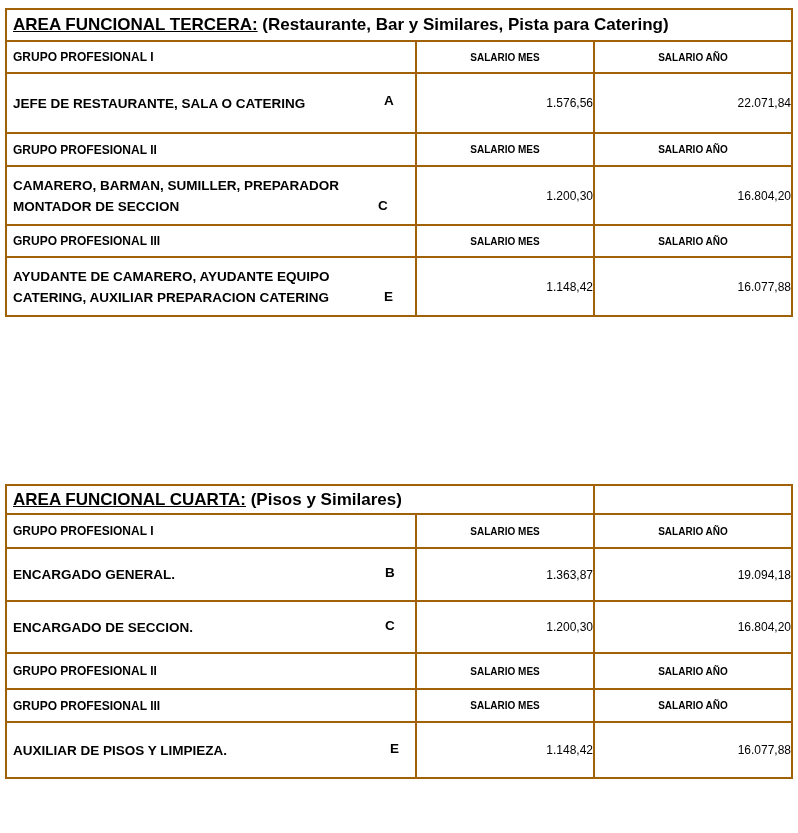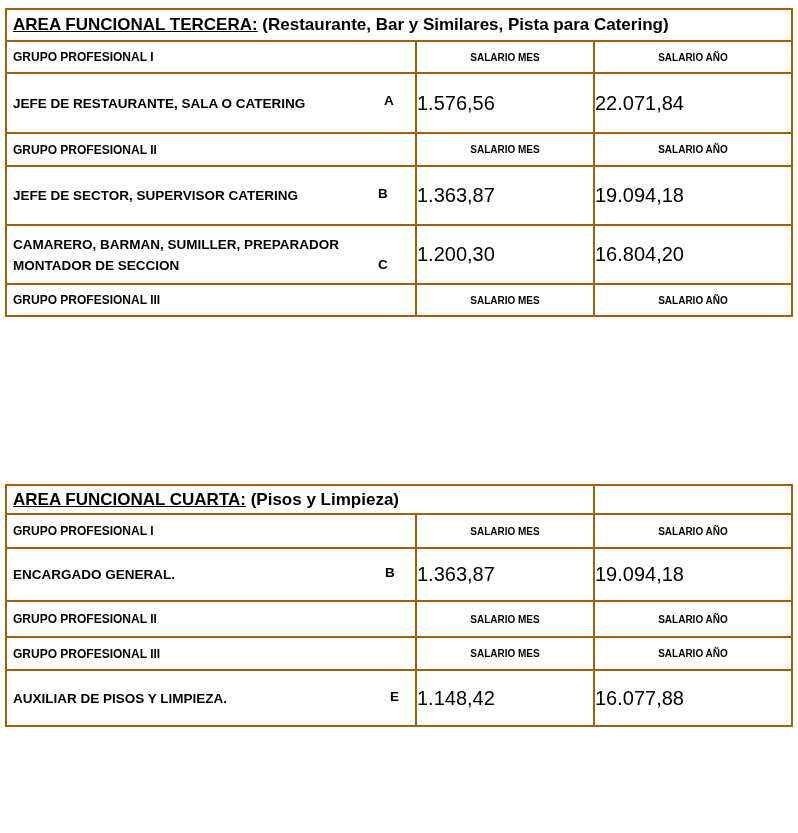--- a/index.html
+++ b/index.html
@@ -8,21 +8,21 @@
   table.sal { position:absolute; left:5px; border-collapse:collapse; table-layout:fixed; width:786px; }
   table.sal td { border:2px solid #a16207; padding:0; vertical-align:middle; }
   col.c1 { width:410px; } col.c2 { width:178px; } col.c3 { width:198px; }
   .title-cell { font-weight:bold; font-size:17px; padding-left:6px !important; white-space:nowrap; }
   .title-main { text-decoration:underline; }
   .group-cell { font-weight:bold; font-size:12px; padding-left:6px !important; }
   .hdr { font-weight:bold; font-size:10px; text-align:center; }
   .job-cell { position:relative; font-weight:bold; font-size:13.5px; }
   .job-name { display:block; padding-left:6px; line-height:21px; }
   .job-level { position:absolute; font-weight:bold; font-size:13.5px; }
-  .num { font-size:20px; text-align:left; }
+  .num { font-size:12px; text-align:right; }
 </style>
 </head>
 <body>
 
 <table class="sal" style="top:8px;">
   <colgroup>
       <col class="c1">
       <col class="c2">
       <col class="c3">
     </colgroup>
@@ -43,70 +43,79 @@
     </td>
     <td class="num">1.576,56</td>
     <td class="num">22.071,84</td>
   </tr>
 
   <tr style="height:33px;">
     <td class="group-cell">GRUPO PROFESIONAL II</td>
     <td class="hdr">SALARIO MES</td>
     <td class="hdr">SALARIO AÑO</td>
   </tr>
-  <tr style="height:59px;">
-    <td class="job-cell">
-      <span class="job-name">JEFE DE SECTOR, SUPERVISOR CATERING</span>
-      <span class="job-level" style="left:371px; top:19px;">B</span>
-    </td>
-    <td class="num">1.363,87</td>
-    <td class="num">19.094,18</td>
-  </tr>
   <tr style="height:59px;margin-left:28px;">
     <td class="job-cell">
       <span class="job-name">CAMARERO, BARMAN, SUMILLER, PREPARADOR</span>
       <span class="job-name">MONTADOR DE SECCION</span>
       <span class="job-level" style="left:371px; top:31px;">C</span>
     </td>
     <td class="num">1.200,30</td>
     <td class="num">16.804,20</td>
   </tr>
 
   <tr style="height:32px;">
     <td class="group-cell">GRUPO PROFESIONAL III</td>
     <td class="hdr">SALARIO MES</td>
     <td class="hdr">SALARIO AÑO</td>
   </tr>
+  <tr style="height:59px;">
+    <td class="job-cell">
+      <span class="job-name">AYUDANTE DE CAMARERO, AYUDANTE EQUIPO</span>
+      <span class="job-name">CATERING, AUXILIAR PREPARACION CATERING</span>
+      <span class="job-level" style="left:377px; top:31px;">E</span>
+    </td>
+    <td class="num">1.148,42</td>
+    <td class="num">16.077,88</td>
+  </tr>
 </tbody>
   </table>
 
 <table class="sal" style="top:484px;">
   <colgroup>
       <col class="c1">
       <col class="c2">
       <col class="c3">
     </colgroup>
   <tbody>
       <tr style="height:29px;">
-    <td colspan="2" class="title-cell"><span class="title-main">AREA FUNCIONAL CUARTA:</span><span> (Pisos y Limpieza)</span></td>
+    <td colspan="2" class="title-cell"><span class="title-main">AREA FUNCIONAL CUARTA:</span><span> (Pisos y Similares)</span></td>
     <td></td>
   </tr>
 
   <tr style="height:34px;">
     <td class="group-cell">GRUPO PROFESIONAL I</td>
     <td class="hdr">SALARIO MES</td>
     <td class="hdr">SALARIO AÑO</td>
   </tr>
   <tr style="height:53px;">
     <td class="job-cell">
       <span class="job-name">ENCARGADO GENERAL.</span>
       <span class="job-level" style="left:378px; top:16px;">B</span>
     </td>
     <td class="num">1.363,87</td>
     <td class="num">19.094,18</td>
+  </tr>
+  <tr style="height:52px;">
+    <td class="job-cell">
+      <span class="job-name">ENCARGADO DE SECCION.</span>
+      <span class="job-level" style="left:378px; top:16px;">C</span>
+    </td>
+    <td class="num">1.200,30</td>
+    <td class="num">16.804,20</td>
   </tr>
 
   <tr style="height:36px;">
     <td class="group-cell">GRUPO PROFESIONAL II</td>
     <td class="hdr">SALARIO MES</td>
     <td class="hdr">SALARIO AÑO</td>
   </tr>
 
   <tr style="height:33px;">
     <td class="group-cell">GRUPO PROFESIONAL III</td>

